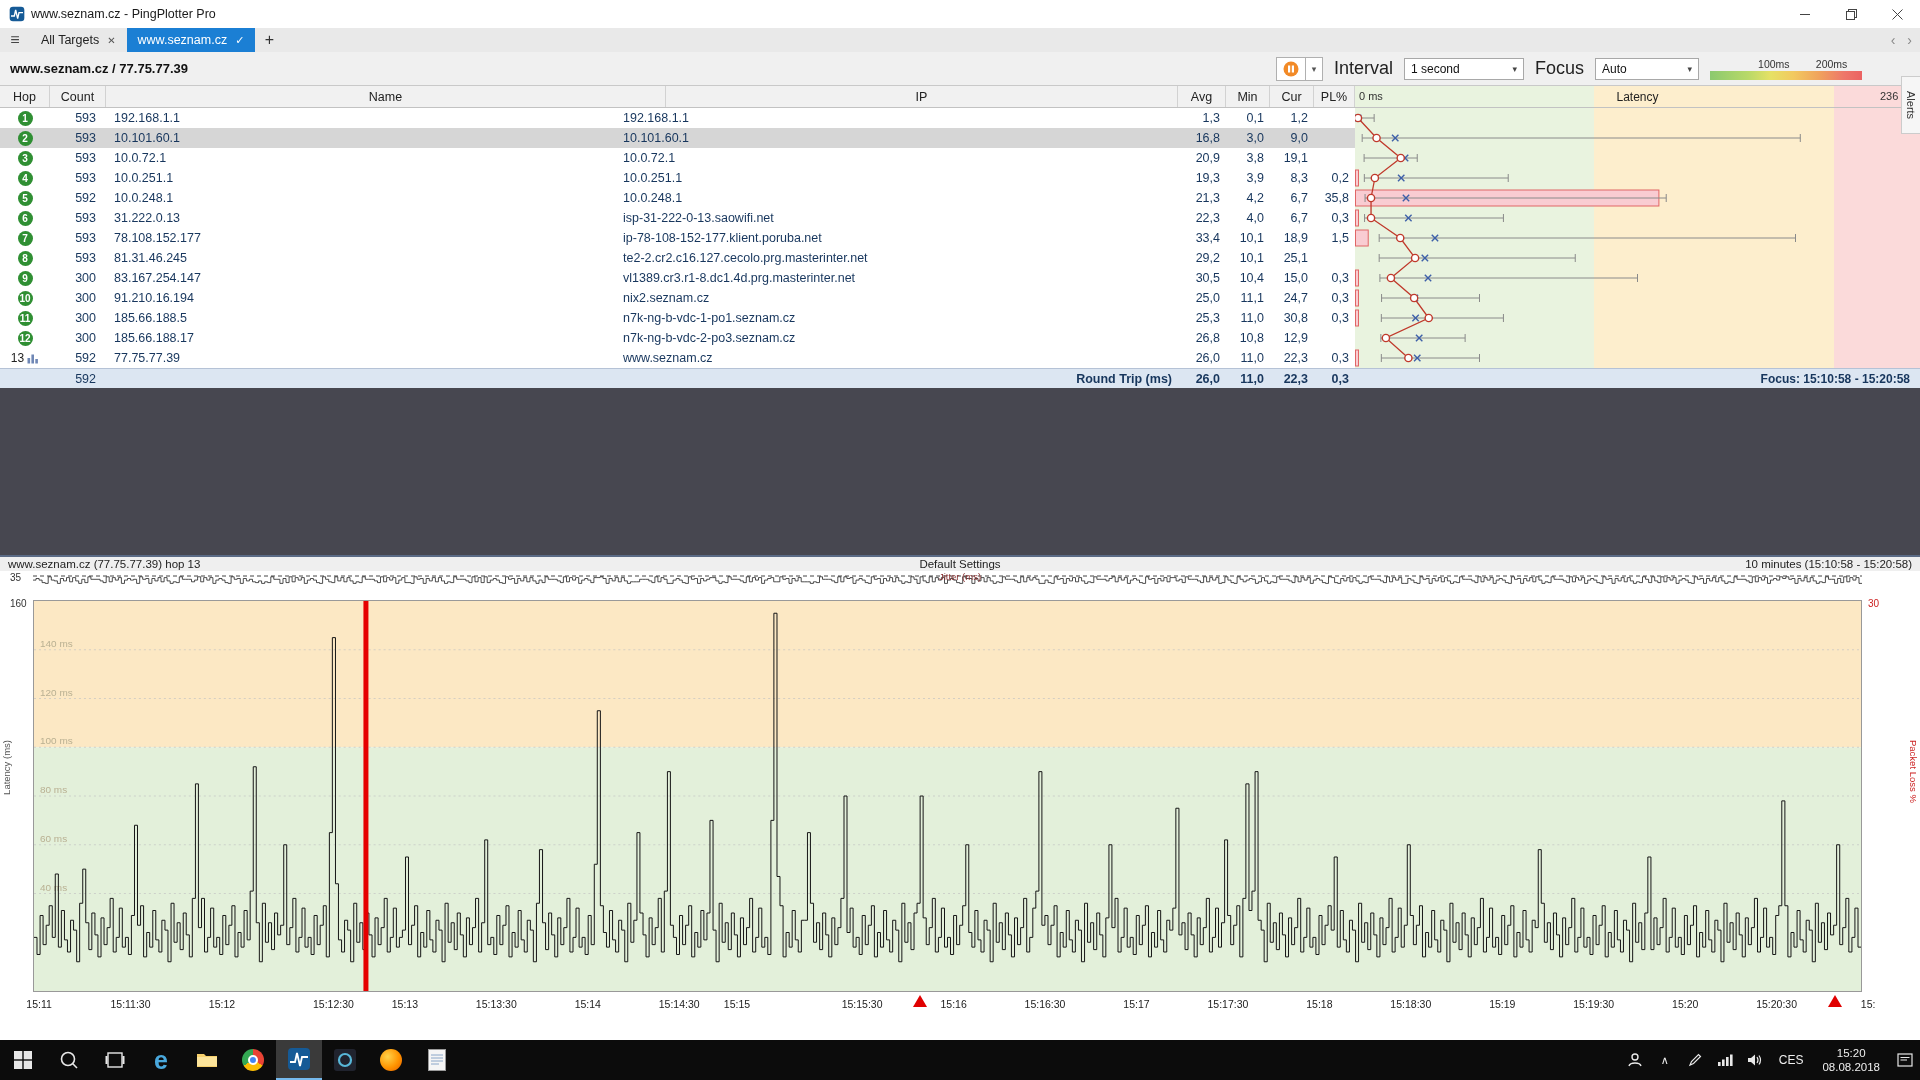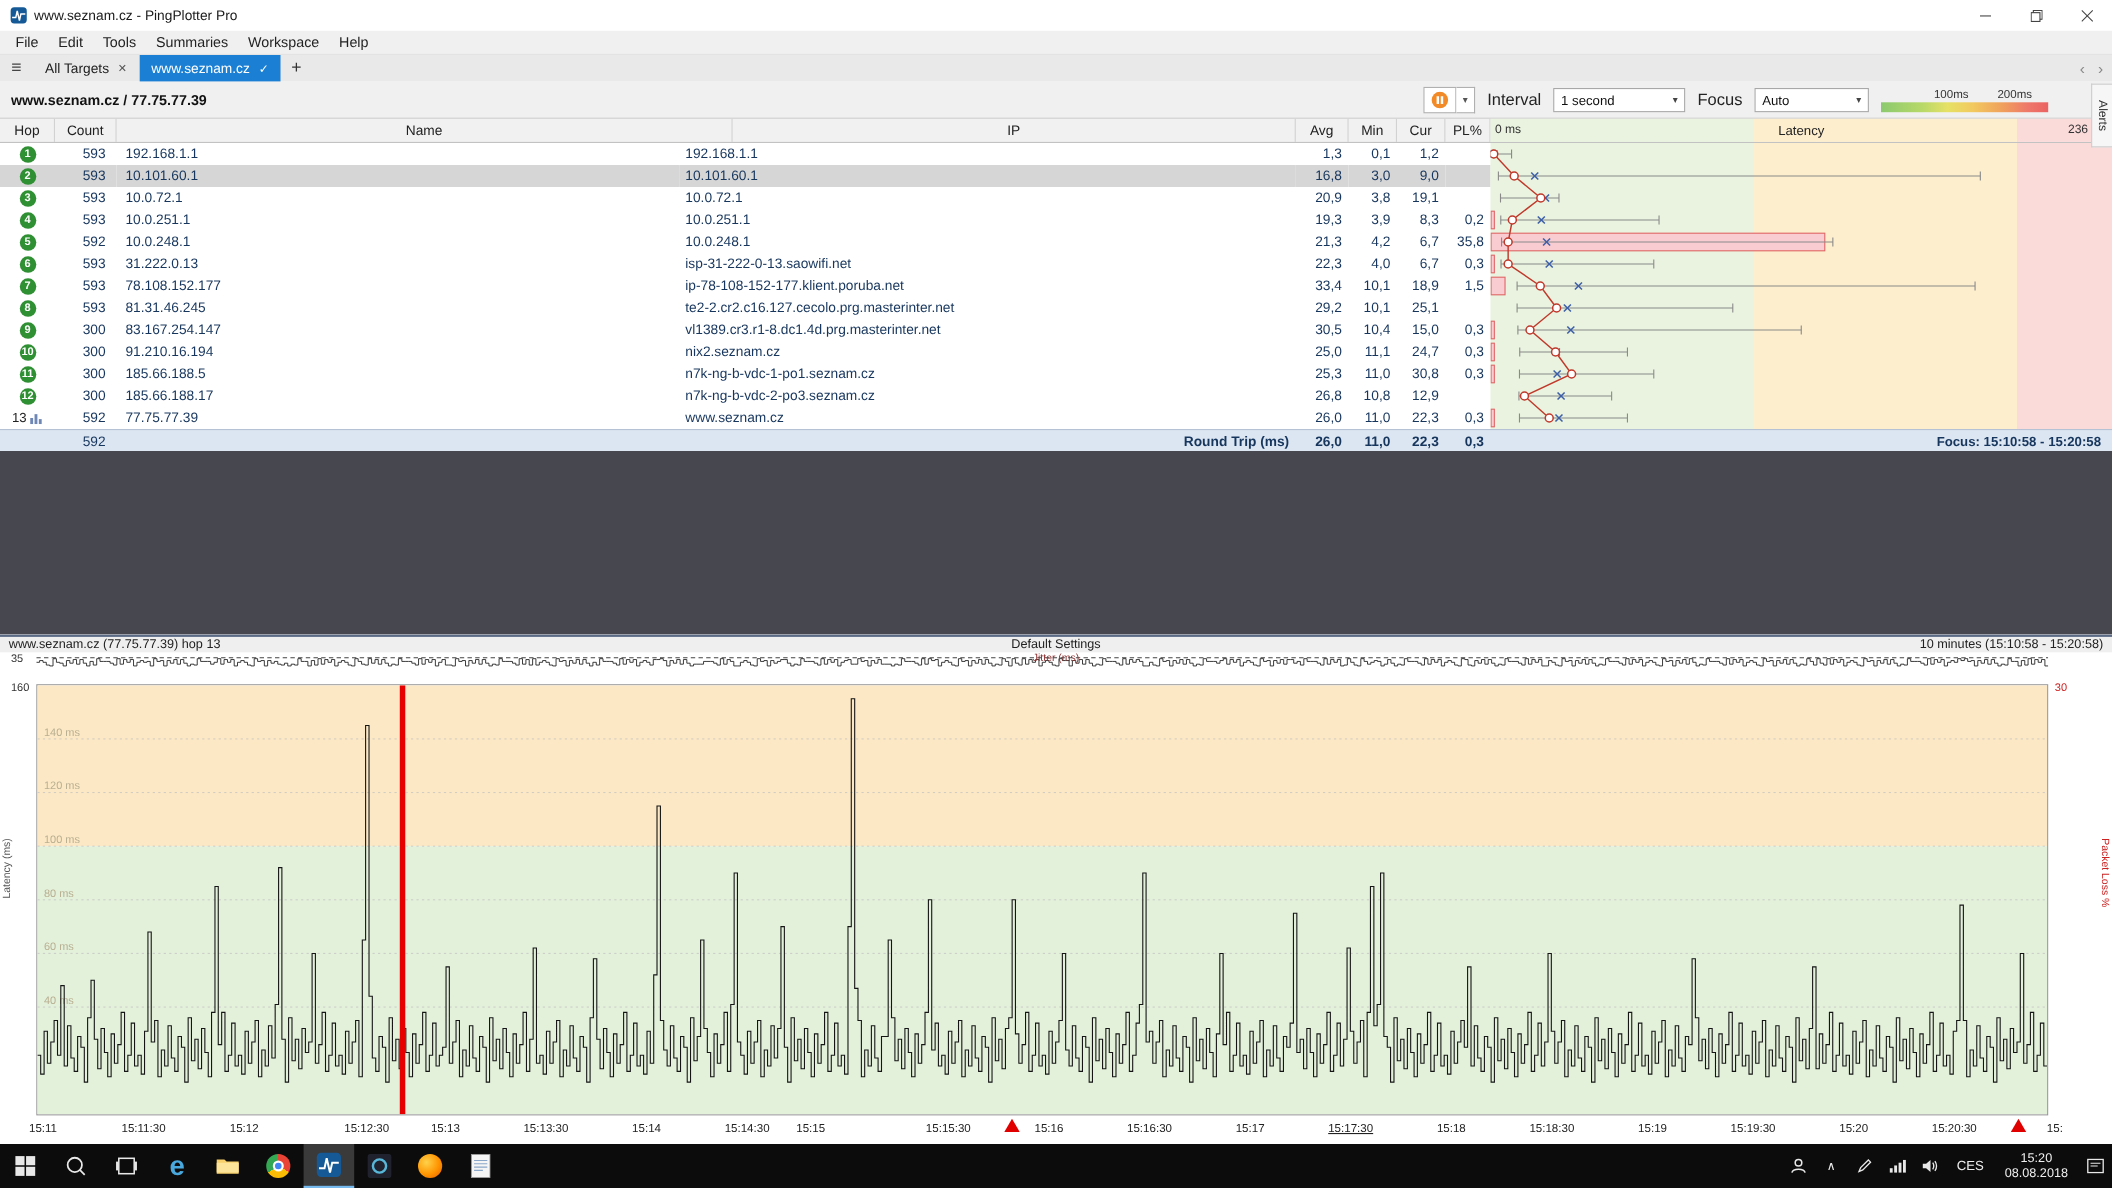--- a/index.html
+++ b/index.html
@@ -28,21 +28,21 @@
   .newtab{width:28px;text-align:center;font-size:16px;color:#333;line-height:24px}
   .tab-scroll{position:absolute;right:8px;top:0;height:24px;display:flex;align-items:center;gap:12px;color:#888;font-size:14px}
 
   
   .toolbar{height:34px;background:#f0f0f0;display:flex;align-items:center;padding:0 10px;border-bottom:1px solid #c9c9c9}
   .target-title{font-weight:bold;font-size:13px;color:#111}
   .toolbar-right{margin-left:auto;display:flex;align-items:center;gap:11px;margin-right:48px}
   .pausegrp{display:flex}
   .pausebtn{width:30px;height:24px;background:#fff;border:1px solid #b0b0b0;display:flex;align-items:center;justify-content:center}
   .pausedrop{width:17px;height:24px;background:#fff;border:1px solid #b0b0b0;border-left:none;font-size:9px;color:#555;display:flex;align-items:center;justify-content:center}
-  .lbl{font-size:15px;color:#222}
+  .lbl{font-size:18px;color:#222}
   .select{width:120px;height:22px;background:#fff;border:1px solid #a8a8a8;font-size:12px;display:flex;align-items:center;padding:0 6px;justify-content:space-between;color:#111}
   .select .arr{font-size:9px;color:#444}
   .legend{width:152px}
   .legend-labels{position:relative;height:13px;font-size:10.5px;color:#333}
   .legend-labels span{position:absolute;transform:translateX(-50%)}
   .legend-bar{height:9px;background:linear-gradient(to right,#8bc96f 0%,#b8d968 25%,#e6e165 40%,#f2c95f 55%,#f0a25c 72%,#ee776a 88%,#eb6262 100%)}
   .alerts-tab{position:absolute;right:0;top:76px;width:19px;height:58px;background:#f6f6f6;border:1px solid #ccc;border-right:none;writing-mode:vertical-rl;display:flex;align-items:center;justify-content:center;font-size:11px;color:#333;z-index:5}
 
   
   .tracetable{position:relative;font-size:12.5px}
@@ -138,28 +138,20 @@
         </div>
       <div class="win-btn">
           <svg width="11" height="11">
             <line x1="0.5" y1="0.5" x2="10.5" y2="10.5" stroke="#444"></line>
             <line x1="10.5" y1="0.5" x2="0.5" y2="10.5" stroke="#444"></line>
           </svg>
         </div>
     </div>
   </div>
 
-  <div class="menubar">
-      <span class="menu-item">File</span>
-      <span class="menu-item">Edit</span>
-      <span class="menu-item">Tools</span>
-      <span class="menu-item">Summaries</span>
-      <span class="menu-item">Workspace</span>
-      <span class="menu-item">Help</span>
-    </div>
 
   <div class="tabbar">
     <div class="hamburger">≡</div>
     <div class="tab">
       <span>All Targets</span>
       <span class="closex">✕</span>
     </div>
     <div class="tab active">
       <span>www.seznam.cz</span>
       <span class="tabcheck">✓</span>
@@ -545,21 +537,21 @@
           <span style="left: 280.4px; margin-left: 20px;">15:12:30</span>
           <span style="left: 371.9px;">15:13</span>
           <span style="left: 463.3px;">15:13:30</span>
           <span style="left: 554.8px;">15:14</span>
           <span style="left: 646.2px;">15:14:30</span>
           <span style="left: 704px;">15:15</span>
           <span style="left: 829.1px;">15:15:30</span>
           <span style="left: 920.6px;">15:16</span>
           <span style="left: 1012px;">15:16:30</span>
           <span style="left: 1103.5px;">15:17</span>
-          <span style="left: 1194.9px; text-decoration: underline;">15:17:30</span>
+          <span style="left: 1194.9px;">15:17:30</span>
           <span style="left: 1286.4px;">15:18</span>
           <span style="left: 1377.8px;">15:18:30</span>
           <span style="left: 1469.3px;">15:19</span>
           <span style="left: 1560.7px;">15:19:30</span>
           <span style="left: 1652.2px;">15:20</span>
           <span style="left: 1743.6px;">15:20:30</span>
           <span style="left: 1835.1px;">15:</span>
           <div class="tri" style="left: 887.1px;"></div>
           <div class="tri" style="left: 1801.6px;"></div>
         </div>

